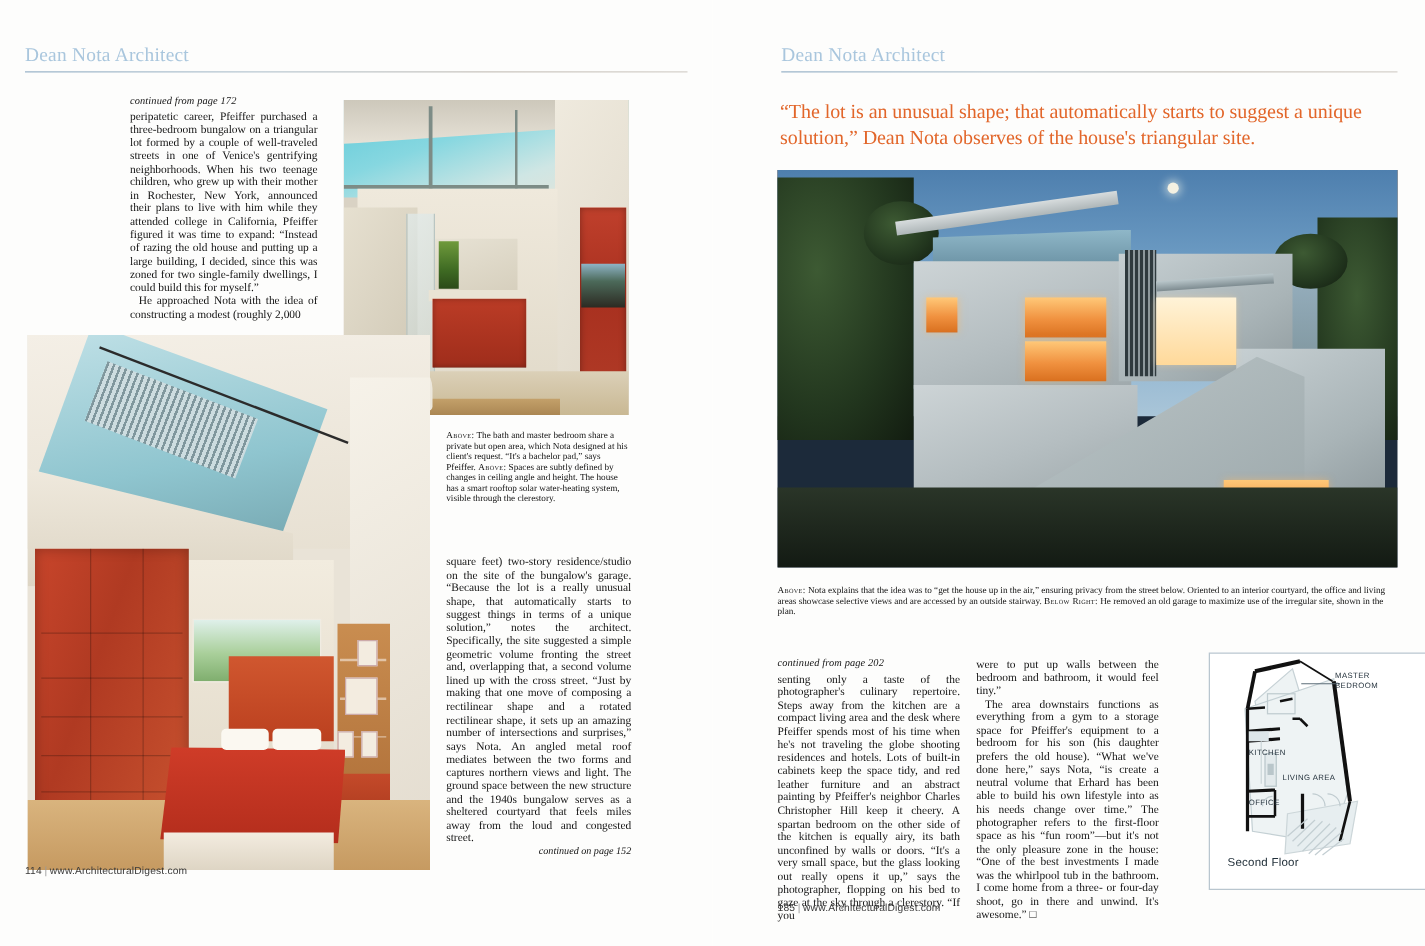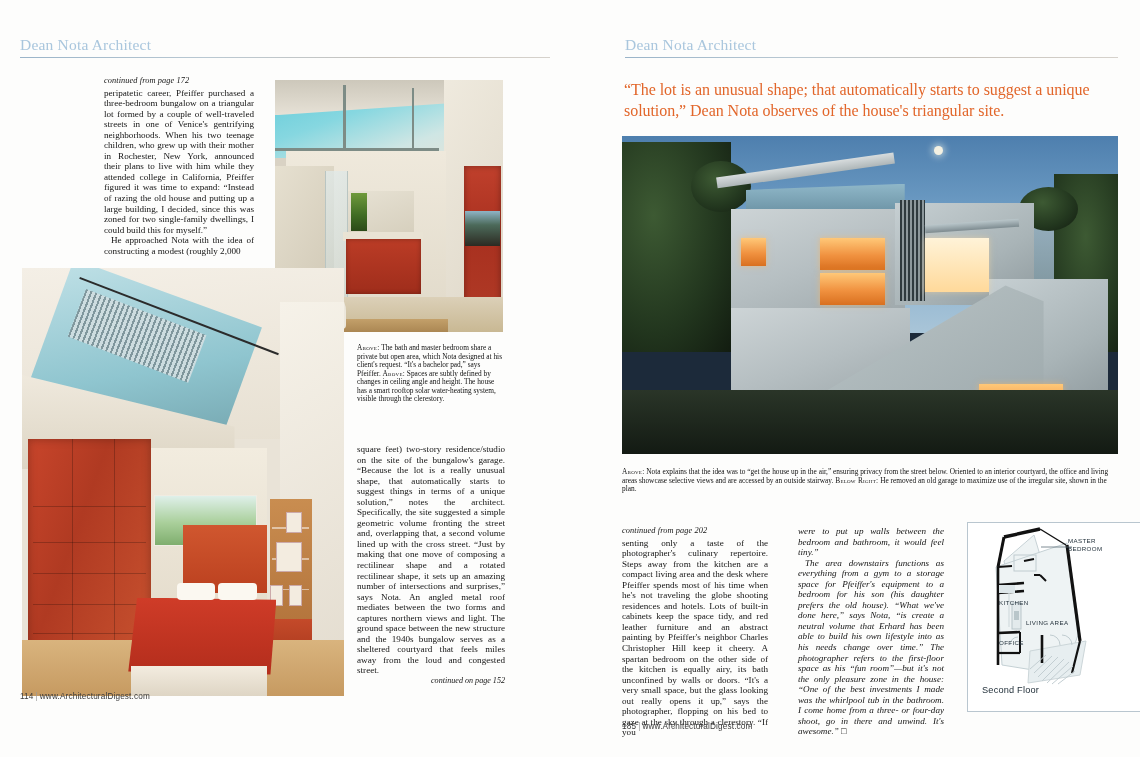--- a/index.html
+++ b/index.html
@@ -433,21 +433,21 @@
 
     <div class="caption" style="left:52px; top:468px; width:496px;">
       <span class="lead">Above:</span><span> Nota explains that the idea was to “get the house up in the air,” ensuring privacy from the street below. Oriented to an interior courtyard, the office and living areas showcase selective views and are accessed by an outside stairway. </span><span class="lead">Below Right:</span><span> He removed an old garage to maximize use of the irregular site, shown in the plan.</span>
     </div>
 
     <div class="col" style="left:52px; top:526px; width:146px;">
       <span class="contfrom">continued from page 202</span>
       <p class="noindent">senting only a taste of the photographer's culinary repertoire. Steps away from the kitchen are a compact living area and the desk where Pfeiffer spends most of his time when he's not traveling the globe shooting residences and hotels. Lots of built-in cabinets keep the space tidy, and red leather furniture and an abstract painting by Pfeiffer's neighbor Charles Christopher Hill keep it cheery. A spartan bedroom on the other side of the kitchen is equally airy, its bath unconfined by walls or doors. “It's a very small space, but the glass looking out really opens it up,” says the photographer, flopping on his bed to gaze at the sky through a clerestory. “If you</p>
     </div>
 
-    <div class="col" style="left:228px; top:526px; width:146px;font-style:italic;">
+    <div class="col" style="left:211px; top:526px; width:146px;">
       <p class="noindent">were to put up walls between the bedroom and bathroom, it would feel tiny.”</p>
       <p>The area downstairs functions as everything from a gym to a storage space for Pfeiffer's equipment to a bedroom for his son (his daughter prefers the old house). “What we've done here,” says Nota, “is create a neutral volume that Erhard has been able to build his own lifestyle into as his needs change over time.” The photographer refers to the first-floor space as his “fun room”—but it's not the only pleasure zone in the house: “One of the best investments I made was the whirlpool tub in the bathroom. I come home from a three- or four-day shoot, go in there and unwind. It's awesome.” □</p>
     </div>
 
     <div class="plan" style="left:397px; top:522px; width:175px; height:190px;">
       <svg width="149" height="188" viewBox="0 0 149 188">
         <polygon points="36,38 66,12 99,122 55,140" fill="#eef3f4" stroke="#c7d2d6" stroke-width="1"></polygon>
         <polygon points="28,44 99,20 110,112 96,152 34,142" fill="#eef3f4" stroke="#c4d0d4" stroke-width="1"></polygon>
         <polygon points="62,128 118,118 112,152 60,160" fill="#e7eef0" stroke="#ccd6d9" stroke-width="1"></polygon>
         <line x1="36" y1="14" x2="72" y2="6" stroke="#111" stroke-width="3.4"></line>

